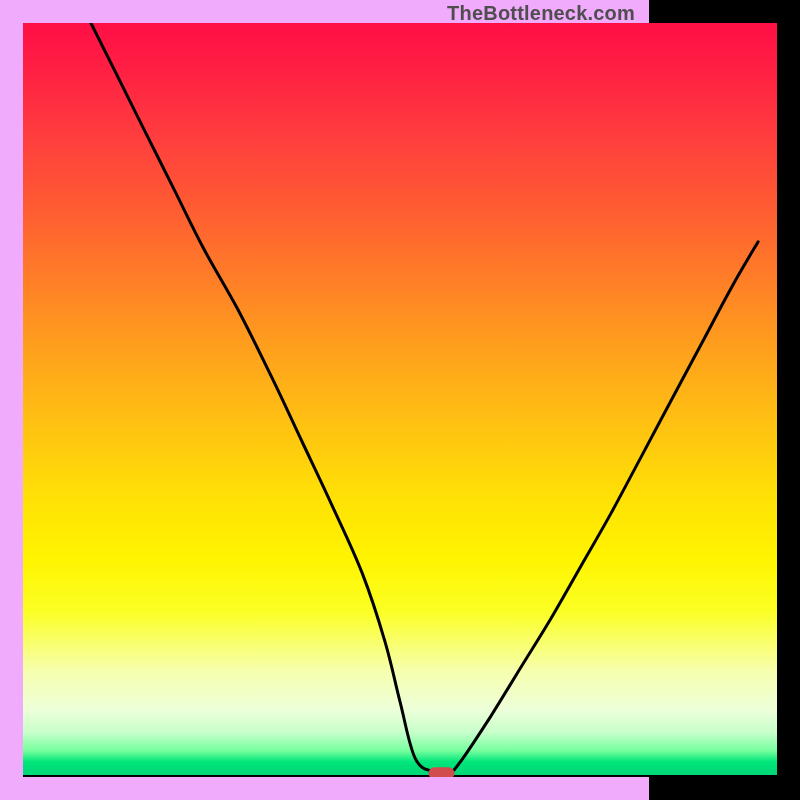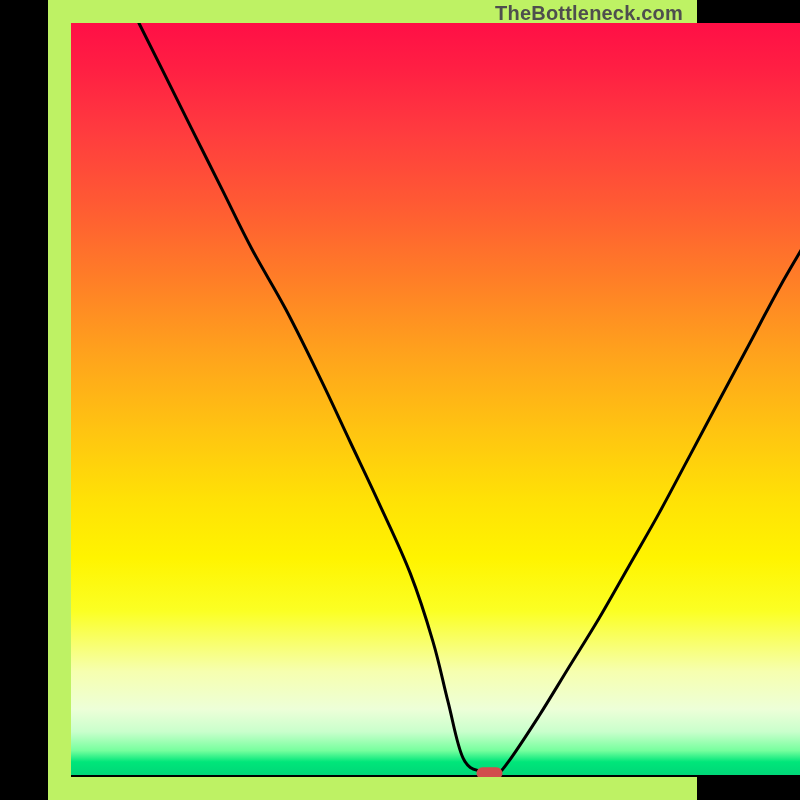--- a/index.html
+++ b/index.html
@@ -8,22 +8,21 @@
     width: 800px;
     height: 800px;
     background: #000;
     overflow: hidden;
     font-family: Arial, Helvetica, sans-serif;
   }
   .frame {
     position: relative;
     width: 649px;
     height: 800px;
-    background: #bef264;
-    margin-left: 48px;
+    background: #f0abfc;
   }
   .attribution {
     position: absolute;
     top: 2px;
     right: 14px;
     color: #4e4e4e;
     font-size: 20px;
     font-weight: bold;
     letter-spacing: 0.2px;
     z-index: 5;

